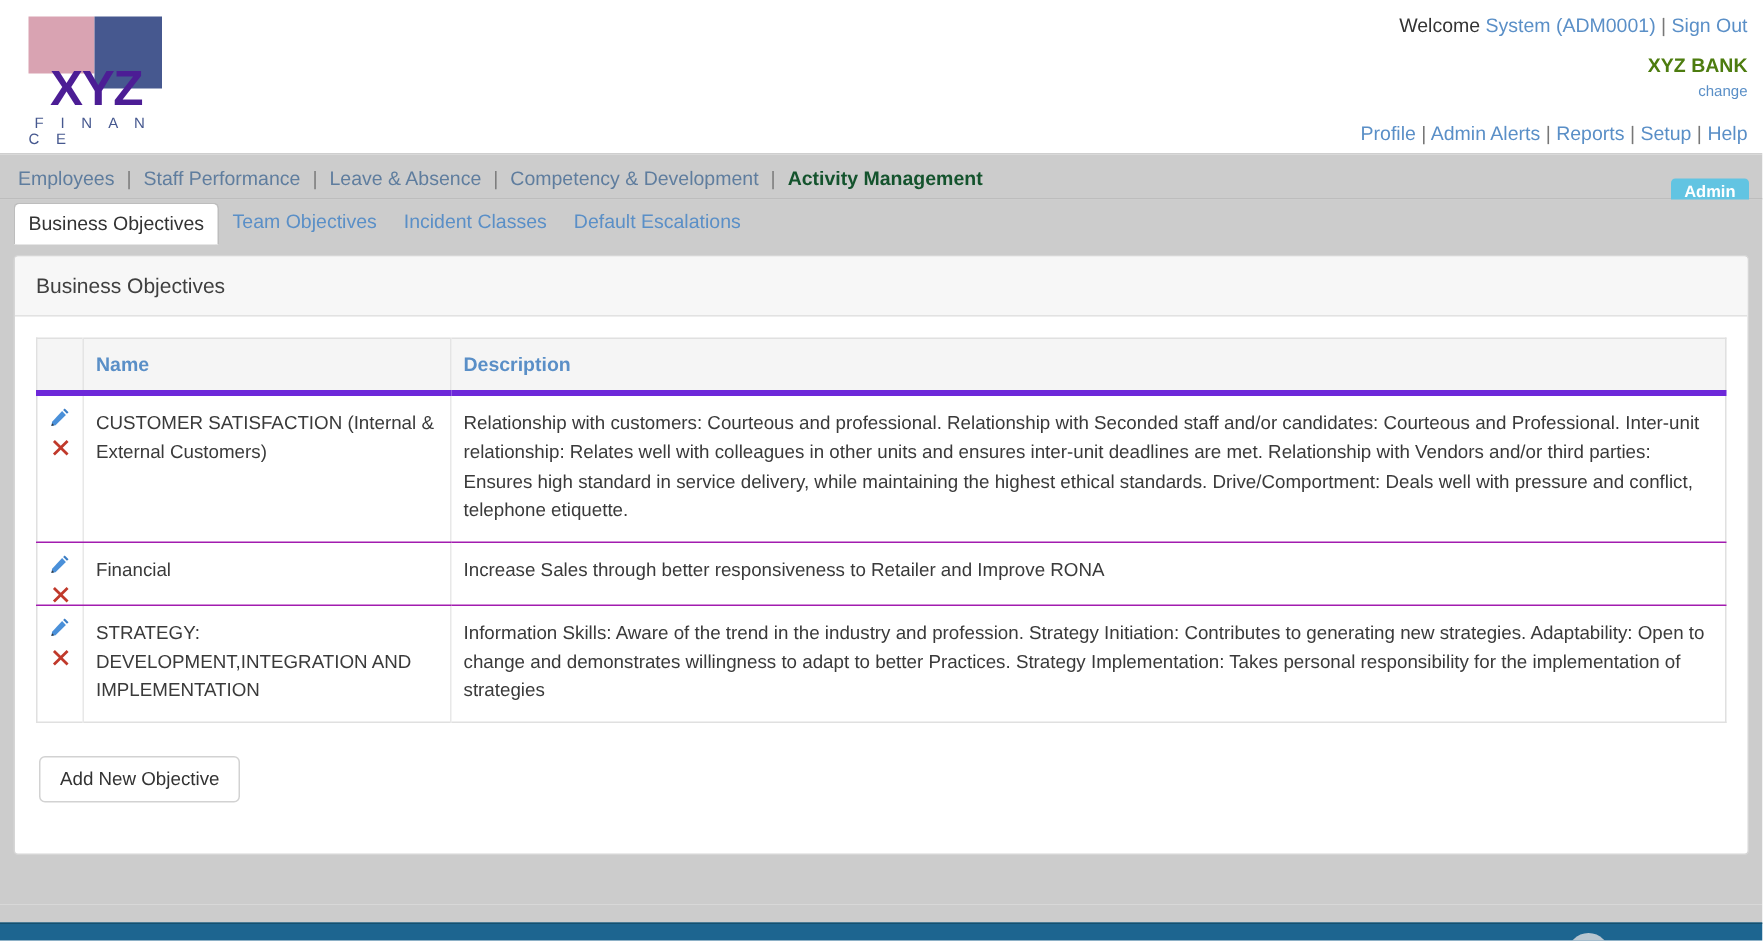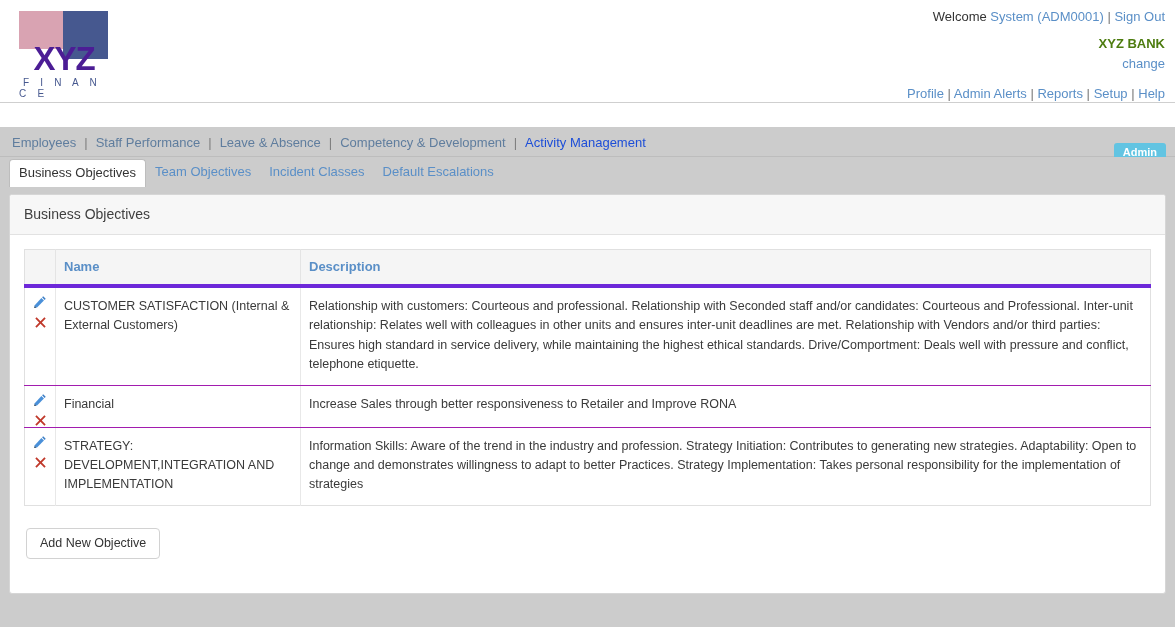--- a/index.html
+++ b/index.html
@@ -63,21 +63,21 @@
     line-height: 1.45;
   }
   .welcome-row { font-size: 13px; color: #333; white-space: nowrap; }
   .bank-row {
     margin-top: 8px;
     font-size: 13px;
     font-weight: bold;
     color: #4d7c0f;
     white-space: nowrap;
   }
-  .change-row { margin-top: 1px; font-size: 13px; white-space: nowrap; }
+  .change-row { margin-top: 1px; font-size: 10px; white-space: nowrap; }
   .links-row { margin-top: 11px; font-size: 13px; white-space: nowrap; }
   a.lnk, .lnk {
     color: #5a8fc7;
     text-decoration: none;
     cursor: pointer;
   }
   .sep { color: #777; }
 
   
   .navbar {
@@ -86,28 +86,27 @@
     background: #cccccc;
     border-bottom: 1px solid #bdbdbd;
     padding-left: 12px;
   }
   .navbar-inner {
     display: flex;
     align-items: center;
     height: 30px;
     gap: 0;
     font-size: 13px;
-    margin-top: 24px;
   }
   .nav-item {
     color: #5f7d9e;
     cursor: pointer;
     white-space: nowrap;
   }
-  .nav-item.active { color: #1d4ed8; font-weight: normal; }
+  .nav-item.active { color: #14532d; font-weight: bold; }
   .nav-sep { color: #7e7e7e; padding: 0 8px; }
   .admin-badge {
     position: absolute;
     right: 9px; top: 16px;
     background: #62c4e2;
     color: #ffffff;
     font-size: 11px;
     font-weight: bold;
     padding: 3px 9px 4px;
     border-radius: 3px;

